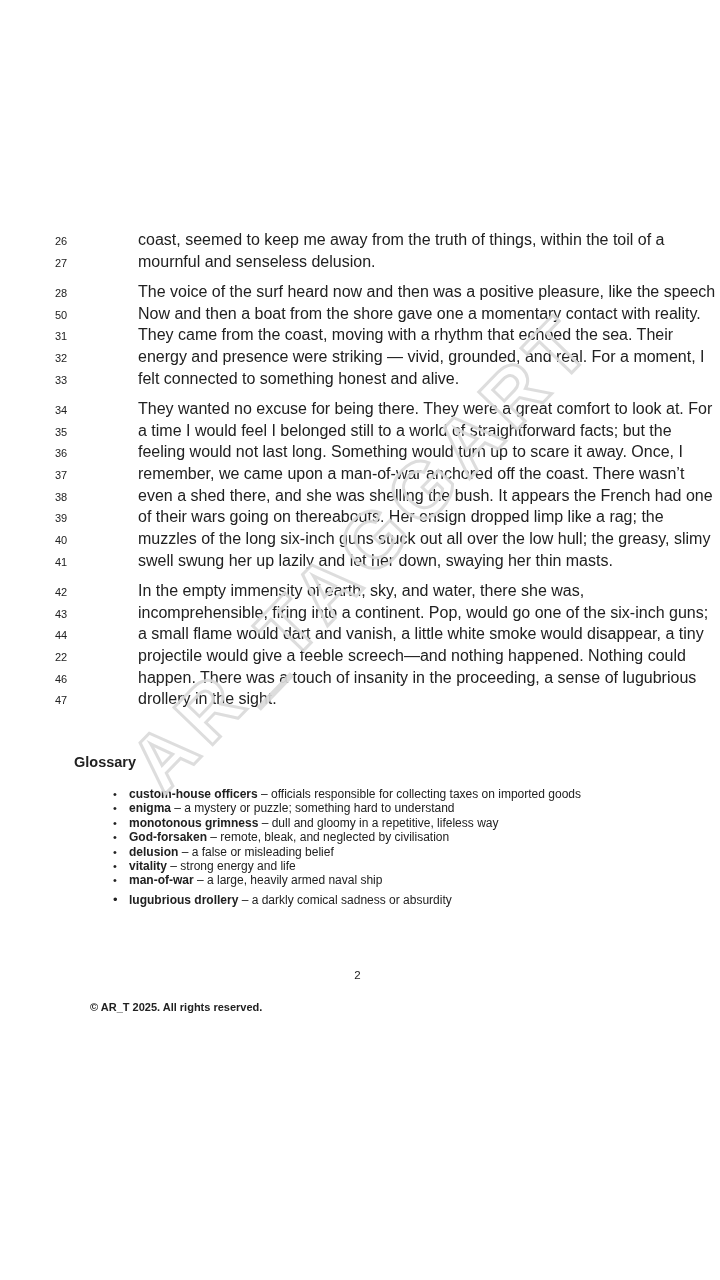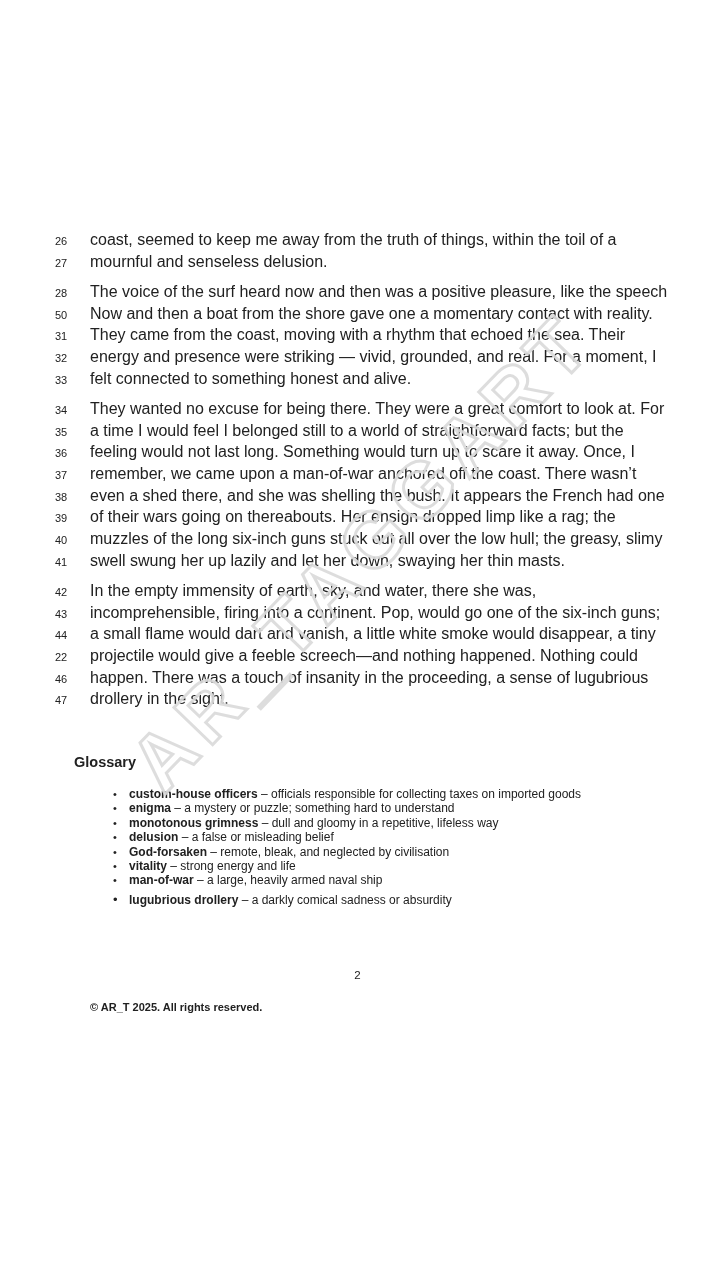--- a/index.html
+++ b/index.html
@@ -27,21 +27,21 @@
     z-index:5;
     pointer-events:none;
     user-select:none;
   }
 
   .passage {
     position:absolute; left:55px; top:231px; z-index:1;
   }
   .line {
     display:flex; align-items:baseline;
-    height:21.66px; white-space:nowrap;
+    height:21.66px; white-space:nowrap;gap:48px;
   }
   .line .num {
     width:35px; flex:0 0 35px;
     font-size:11px;
   }
   .line .txt { font-size:16px; }
   .para-start { margin-top:8.7px; }
 
   .glossary-h {
     position:absolute; left:74px; top:754px;
@@ -200,30 +200,30 @@
         <span class="g-text"><b class="g-term">enigma</b><span class="g-def"> – a mystery or puzzle; something hard to understand</span></span>
       </li>
 
       <li class="g-item">
         <span class="bullet"></span>
         <span class="g-text"><b class="g-term">monotonous grimness</b><span class="g-def"> – dull and gloomy in a repetitive, lifeless way</span></span>
       </li>
 
       <li class="g-item">
         <span class="bullet"></span>
+        <span class="g-text"><b class="g-term">God-forsaken</b><span class="g-def"> – remote, bleak, and neglected by civilisation</span></span>
+      </li>
+
+      <li class="g-item">
+        <span class="bullet"></span>
         <span class="g-text"><b class="g-term">delusion</b><span class="g-def"> – a false or misleading belief</span></span>
       </li>
 
       <li class="g-item">
         <span class="bullet"></span>
-        <span class="g-text"><b class="g-term">God-forsaken</b><span class="g-def"> – remote, bleak, and neglected by civilisation</span></span>
-      </li>
-
-      <li class="g-item">
-        <span class="bullet"></span>
         <span class="g-text"><b class="g-term">vitality</b><span class="g-def"> – strong energy and life</span></span>
       </li>
 
       <li class="g-item">
         <span class="bullet"></span>
         <span class="g-text"><b class="g-term">man-of-war</b><span class="g-def"> – a large, heavily armed naval ship</span></span>
       </li>
 
       <li class="g-item">
         <span class="bullet"></span>

